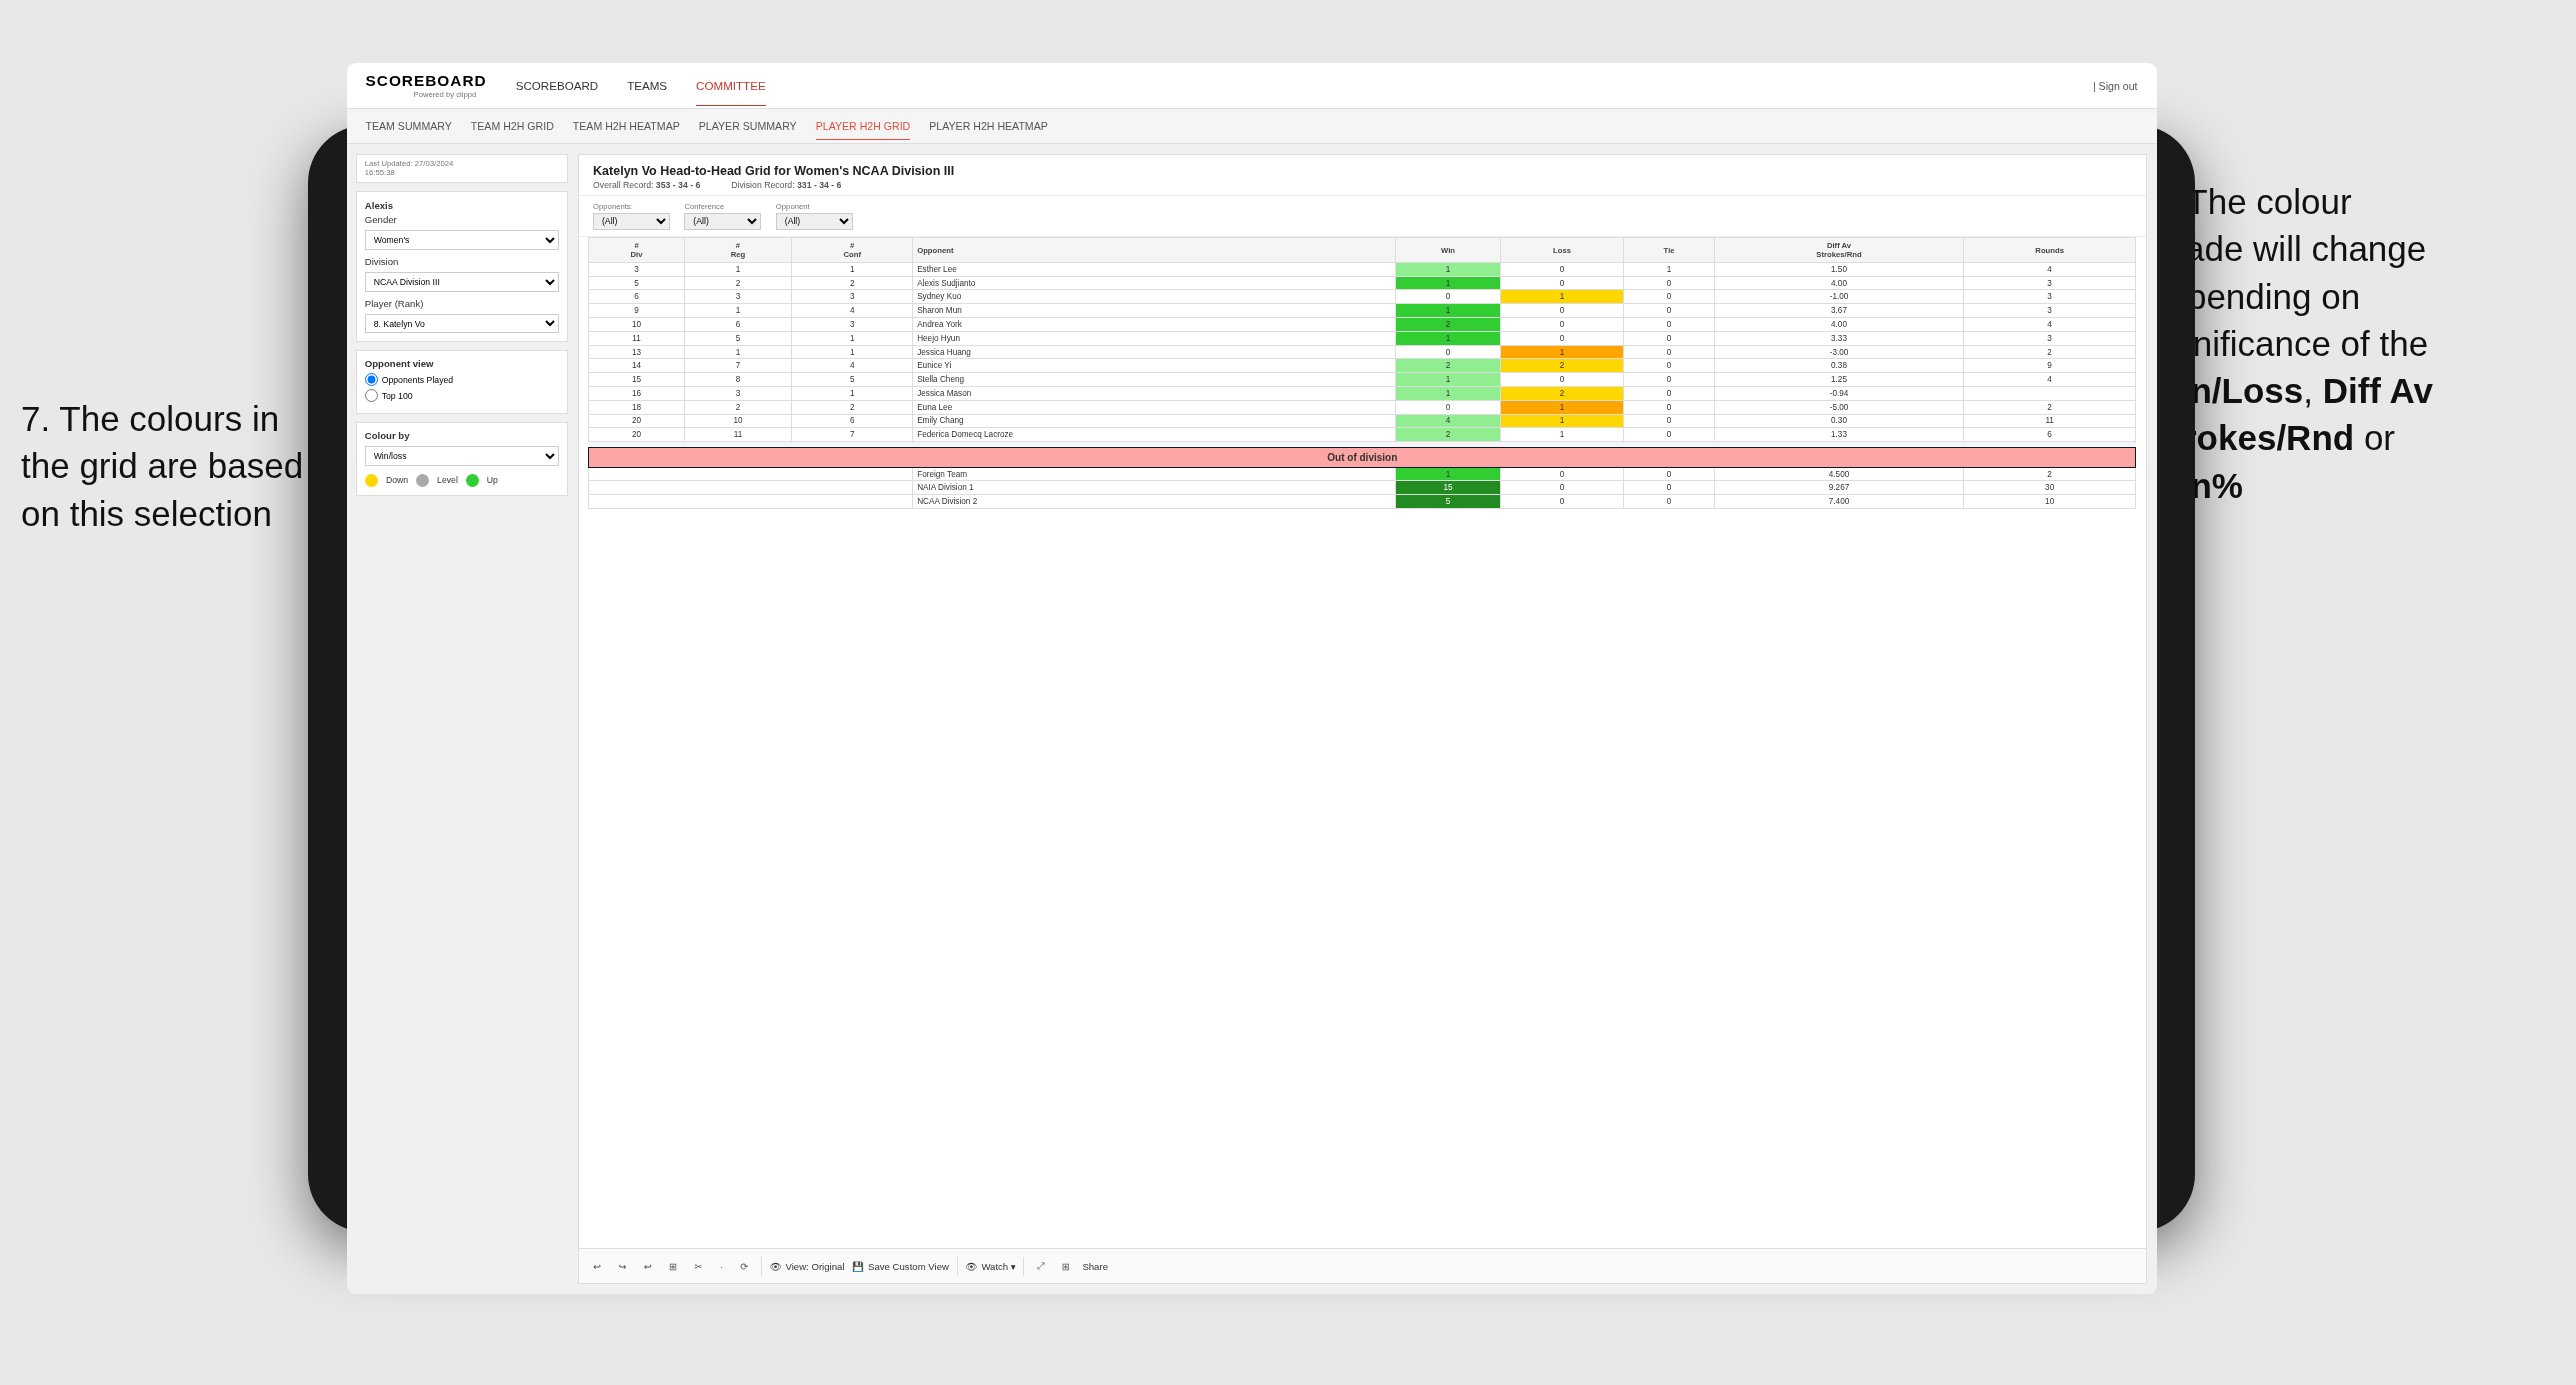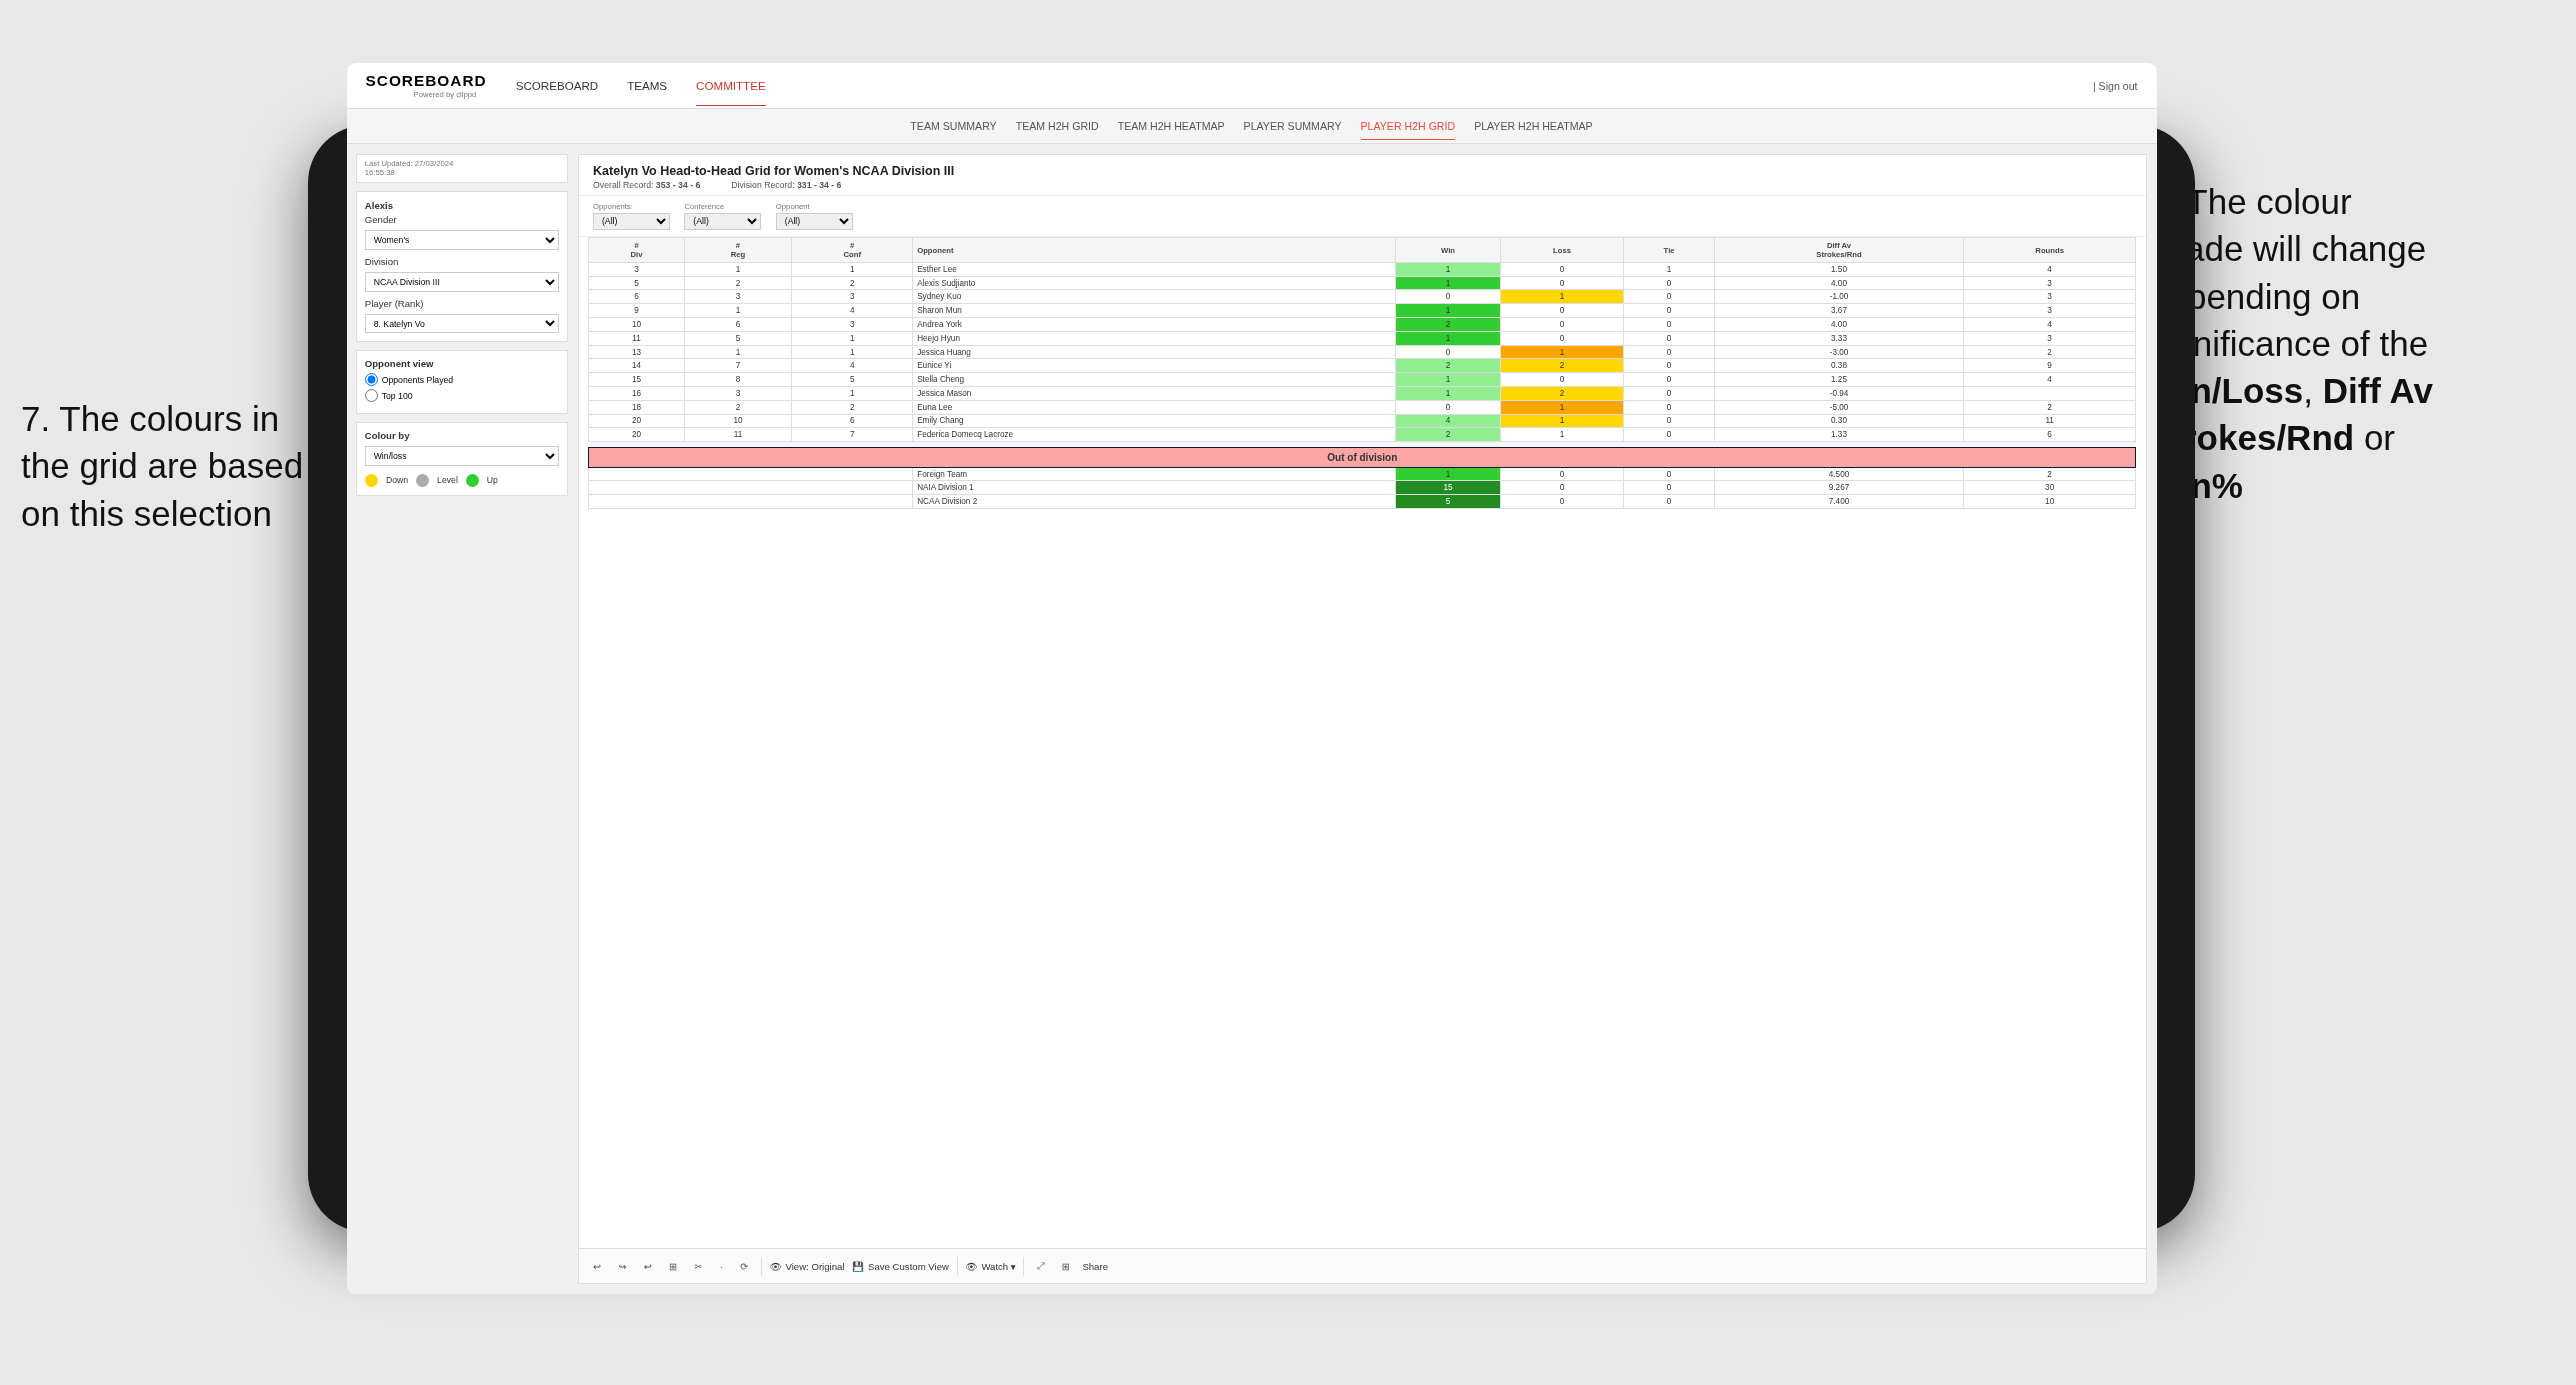--- a/index.html
+++ b/index.html
@@ -95,21 +95,20 @@
     
     .secondary-nav {
       background: #f5f5f5;
       border-bottom: 1px solid #ddd;
       display: flex;
       padding: 0 19px;
       height: 35px;
       align-items: center;
       gap: 19px;
       flex-shrink: 0;
-      justify-content: center;
     }
 
     .sec-nav-link {
       font-size: 10.6px;
       color: #555;
       cursor: pointer;
       padding: 7.7px 0;
     }
 
     .sec-nav-link.active {

